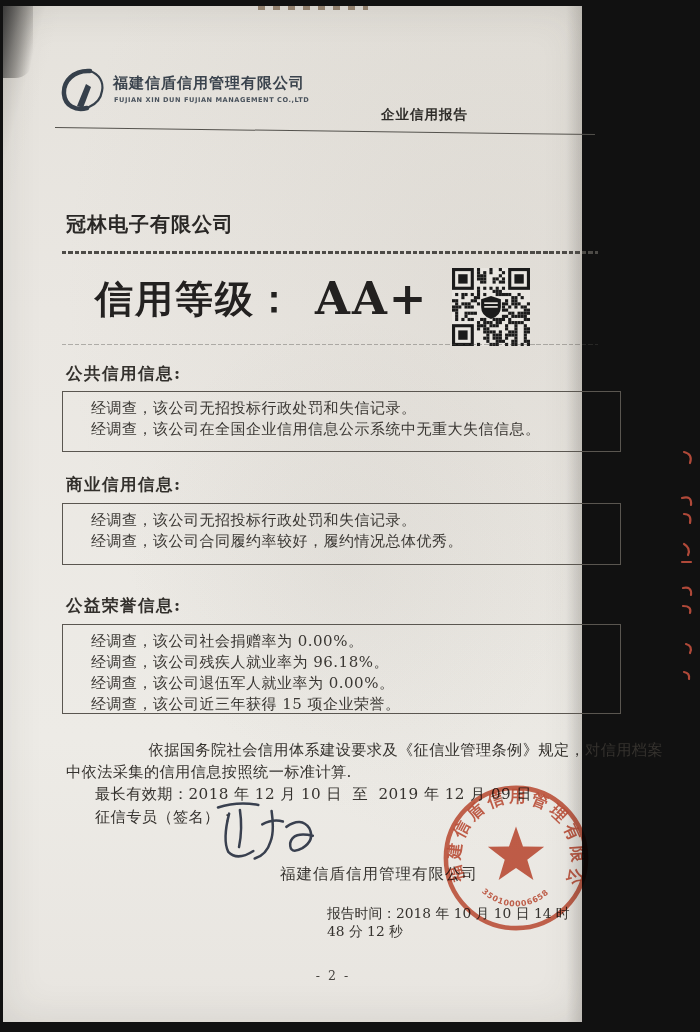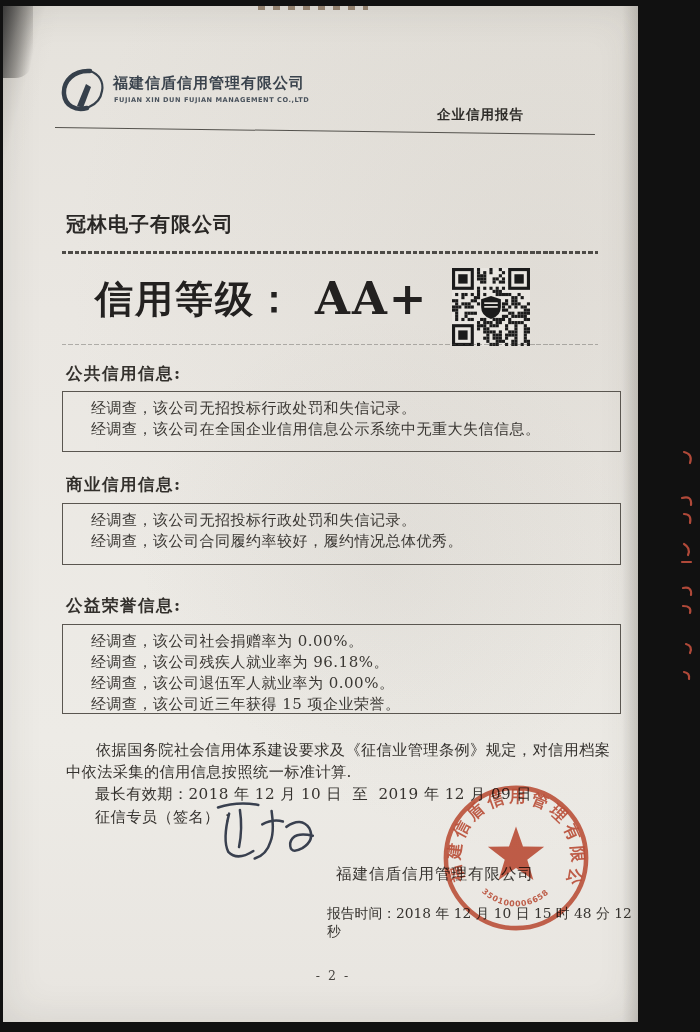--- a/index.html
+++ b/index.html
@@ -1,21 +1,21 @@
 <!DOCTYPE html>
 <html><head>
 <meta charset="utf-8">
 <style>
   html,body{margin:0;padding:0;}
   body{width:700px;height:1032px;background:#0a0a0a;position:relative;overflow:hidden;
        font-family:"DejaVu Serif","Liberation Serif",serif;}
   .abs{position:absolute;}
   #photo{position:absolute;inset:0;background:#111;}
   
-  #paper{position:absolute;left:3px;top:6px;width:635px;height:1016px;color:#33312e;
+  #paper{position:absolute;left:3px;top:6px;width:579px;height:1016px;color:#33312e;
     background:
       linear-gradient(270deg, rgba(100,95,88,0.22), transparent 16px),
       radial-gradient(120% 90% at 85% 28%, rgba(175,168,156,0.16), transparent 62%),
       radial-gradient(55% 35% at 60% 55%, rgba(140,134,126,0.07), transparent 70%),
       linear-gradient(105deg, rgba(80,77,72,0.50) 0px, rgba(120,116,110,0.22) 20px, rgba(200,196,190,0.07) 42px, transparent 58px),
       linear-gradient(180deg, #e5e2dc 0%, #eae7e2 30%, #edebe6 72%, #e8e5e0 100%);
     box-shadow: inset 0 0 40px rgba(60,55,48,0.12);
   }
   #clip-shadow{left:0;top:0;width:30px;height:72px;
     background:linear-gradient(100deg, rgba(45,45,45,0.85), rgba(80,78,75,0.45) 55%, transparent 90%);
@@ -47,21 +47,21 @@
   #qr{left:449px;top:262px;width:78px;height:78px;}
   
   .sec-head{left:63px;font-size:16.5px;font-weight:600;letter-spacing:1.5px;color:#33302c;}
   .sec-box{left:59px;width:559px;border:1.3px solid #5a5650;padding:6px 0 0 28px;box-sizing:border-box;}
   .box-line{font-size:15px;line-height:21px;color:#3a3733;letter-spacing:0.5px;white-space:pre-wrap;}
   #h1{top:357px;} #b1{top:385px;height:61px;}
   #h2{top:468px;} #b2{top:497px;height:62px;}
   #h3{top:589px;} #b3{top:618px;height:90px;}
   
   .fline{white-space:pre-wrap;font-size:15.2px;color:#35322e;letter-spacing:0.4px;}
-  #legal1{left:63px;top:734px;width:585px;text-indent:30px;}
+  #legal1{left:75px;top:734px;width:585px;text-indent:30px;text-align:right;}
   #legal2{left:63px;top:756px;width:585px;}
   #validity{left:92px;top:778px;}
   #signer{left:92px;top:801px;}
   #signature{left:205px;top:788px;width:120px;height:78px;transform:rotate(-2deg);}
   #issuer{top:858px;right:104px;font-size:15.5px;letter-spacing:1px;color:#3a3733;}
   #report-time{left:324px;top:899px;font-size:13.8px;color:#35322e;white-space:pre-wrap;}
   #page-num{left:0;top:962px;width:660px;text-align:center;font-size:12.5px;color:#45423e;letter-spacing:2px;}
   
   #stamp{left:434px;top:773px;width:158px;height:158px;mix-blend-mode:multiply;opacity:0.93;
     filter:blur(0.35px);}
@@ -332,21 +332,21 @@
         <path d="M10 10 Q28 5 47 9"></path>
         <path d="M20 16 Q13 40 18 51 Q26 60 41 51"></path>
         <path d="M30 13 Q32 30 28 47"></path>
         <path d="M50 27 Q60 22 69 25"></path>
         <path d="M59 15 Q61 34 57 43 Q53 55 42 58"></path>
         <path d="M72 30 Q86 21 93 32 Q98 43 86 50 Q74 56 75 45 Q78 34 96 39"></path>
       </g>
     </svg>
 
     <div id="issuer" class="abs">福建信盾信用管理有限公司</div>
-    <div id="report-time" class="abs">报告时间：2018 年 12 月 10 日 15 时 48 分 12 秒</div>
+    <div id="report-time" class="abs">报告时间：2018 年 10 月 10 日 14 时 48 分 12 秒</div>
 
     <svg id="stamp" class="abs" viewBox="0 0 160 160">
       <defs>
         <path id="arcTop" d="M 27.5 102.3 A 57 57 0 1 1 132.5 102.3" fill="none"></path>
         <path id="arcBot" d="M 42.5 111.5 A 49 49 0 0 0 117.5 111.5" fill="none"></path>
       </defs>
       <circle cx="80" cy="80" r="71" fill="none" stroke="#c64a31" stroke-width="4.6" opacity="0.9"></circle>
       <polygon opacity="0.92" fill="#c64a31" points="80,48 87.1,68.3 108.5,68.7 91.4,81.7 97.6,102.3 80,90 62.4,102.3 68.6,81.7 51.5,68.7 72.9,68.3"></polygon>
       <text class="ring" fill="#c64a31" opacity="0.92">
         <textPath href="#arcTop" textLength="248">福建信盾信用管理有限公司</textPath>

